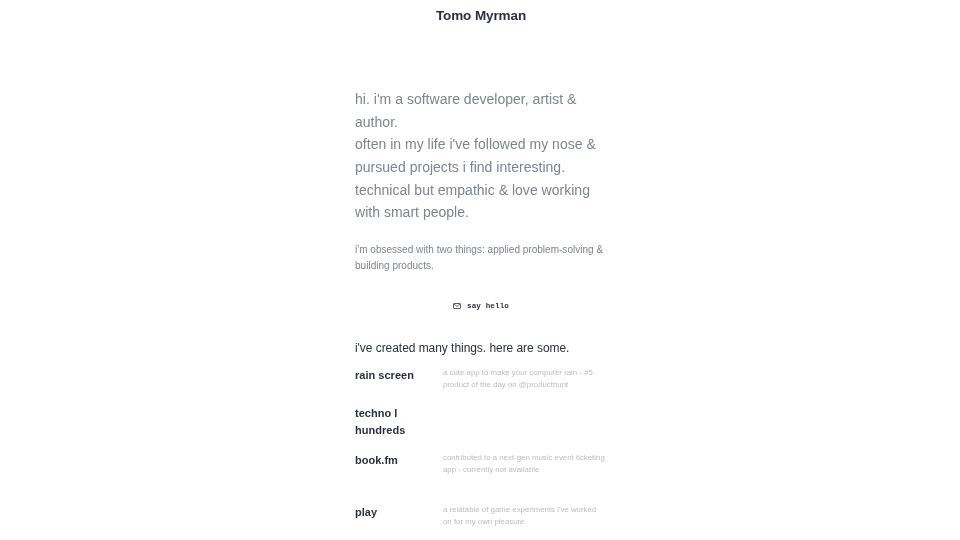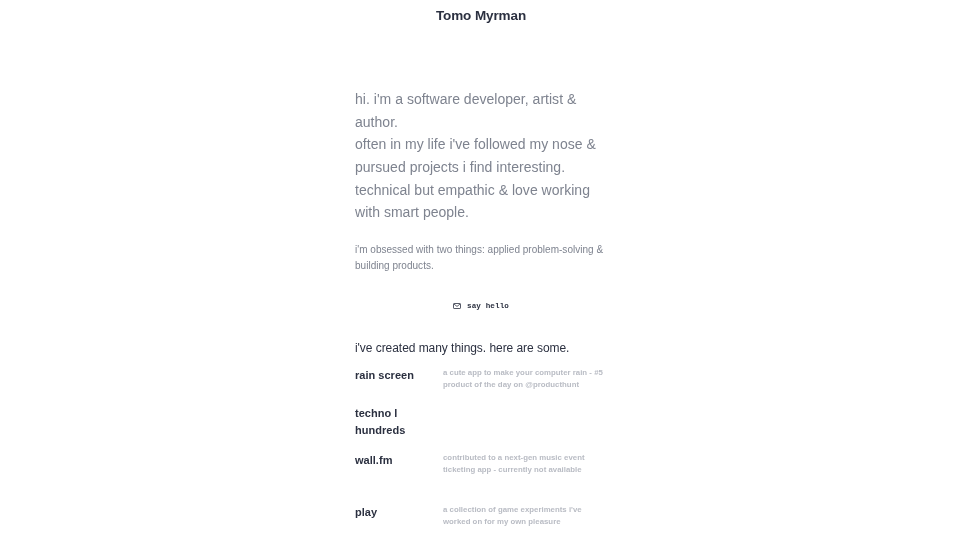--- a/index.html
+++ b/index.html
@@ -108,21 +108,21 @@
     line-height: 1.52;
     letter-spacing: 0.02px;
     padding-right: 6px;
   }
   .row-desc {
     flex: 1 1 auto;
     font-size: 7.8px;
     color: #b9bcc4;
     line-height: 1.52;
     letter-spacing: 0.02px;
-    font-weight: 700;
+    font-weight: 400;
   }
 </style>
 </head>
 <body>
 
 <div class="page">
   <div class="column">
 
     <h1 class="site-title">Tomo Myrman</h1>
 
@@ -153,28 +153,28 @@
         <div class="row-label">rain screen</div>
         <div class="row-desc">a cute app to make your computer rain - #5 product of the day on @producthunt</div>
       </div>
 
 
       <div class="row">
         <div class="row-label">techno l hundreds</div>
       </div>
 
       <div class="row">
-        <div class="row-label">wall.fm</div>
+        <div class="row-label">book.fm</div>
         <div class="row-desc">contributed to a next-gen music event ticketing app - currently not available</div>
       </div>
 
       <div class="row">
       </div>
 
 
       <div class="row">
         <div class="row-label">play</div>
-        <div class="row-desc">a collection of game experiments i've worked on for my own pleasure</div>
+        <div class="row-desc">a relatable of game experiments i've worked on for my own pleasure</div>
       </div>
     </div>
 
   </div>
 </div>
 
 </body></html>

